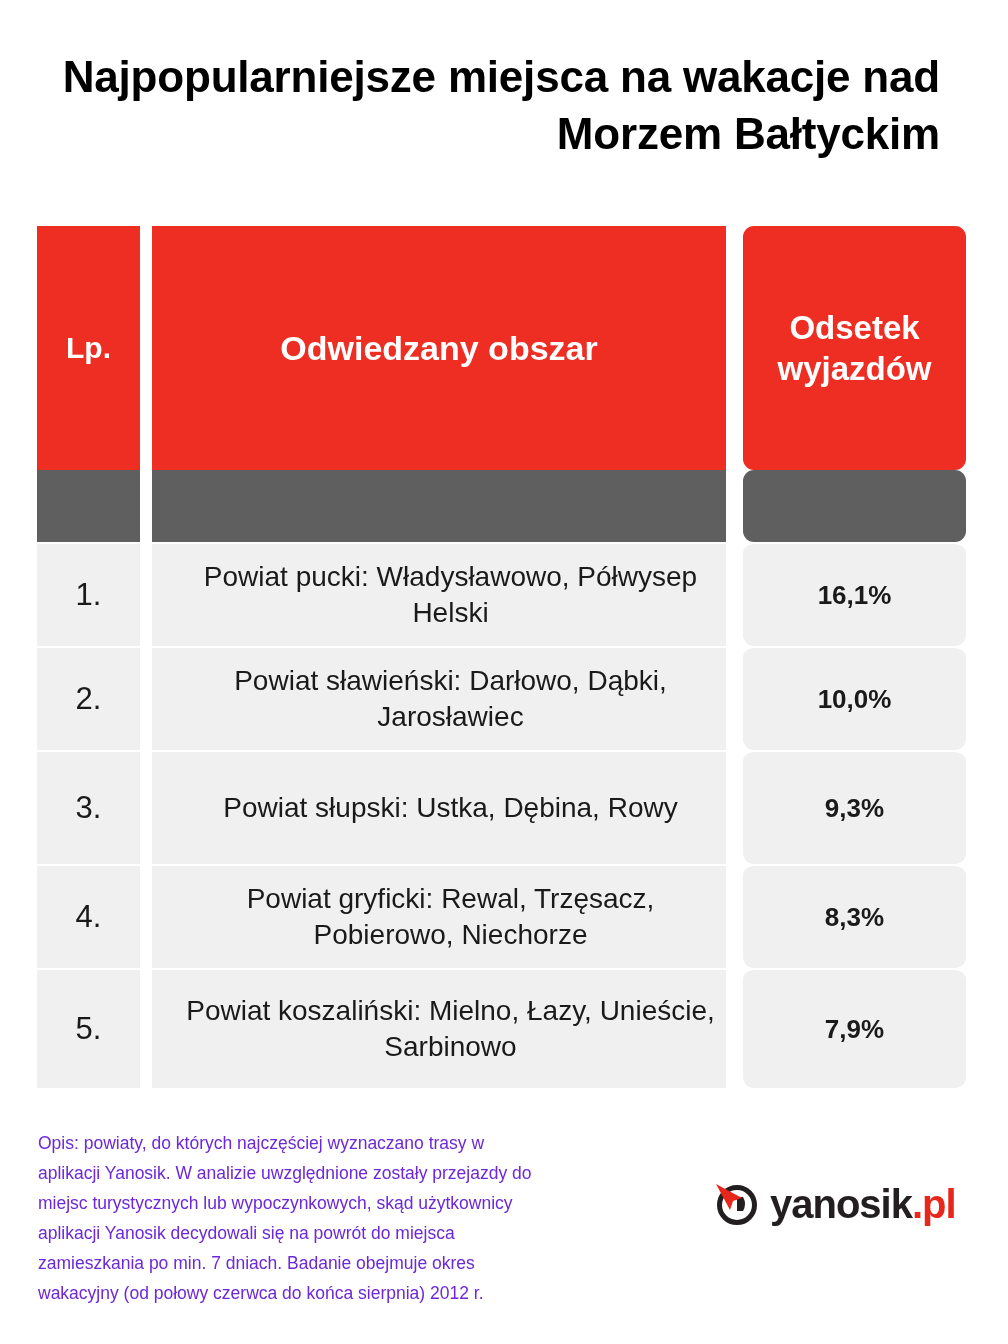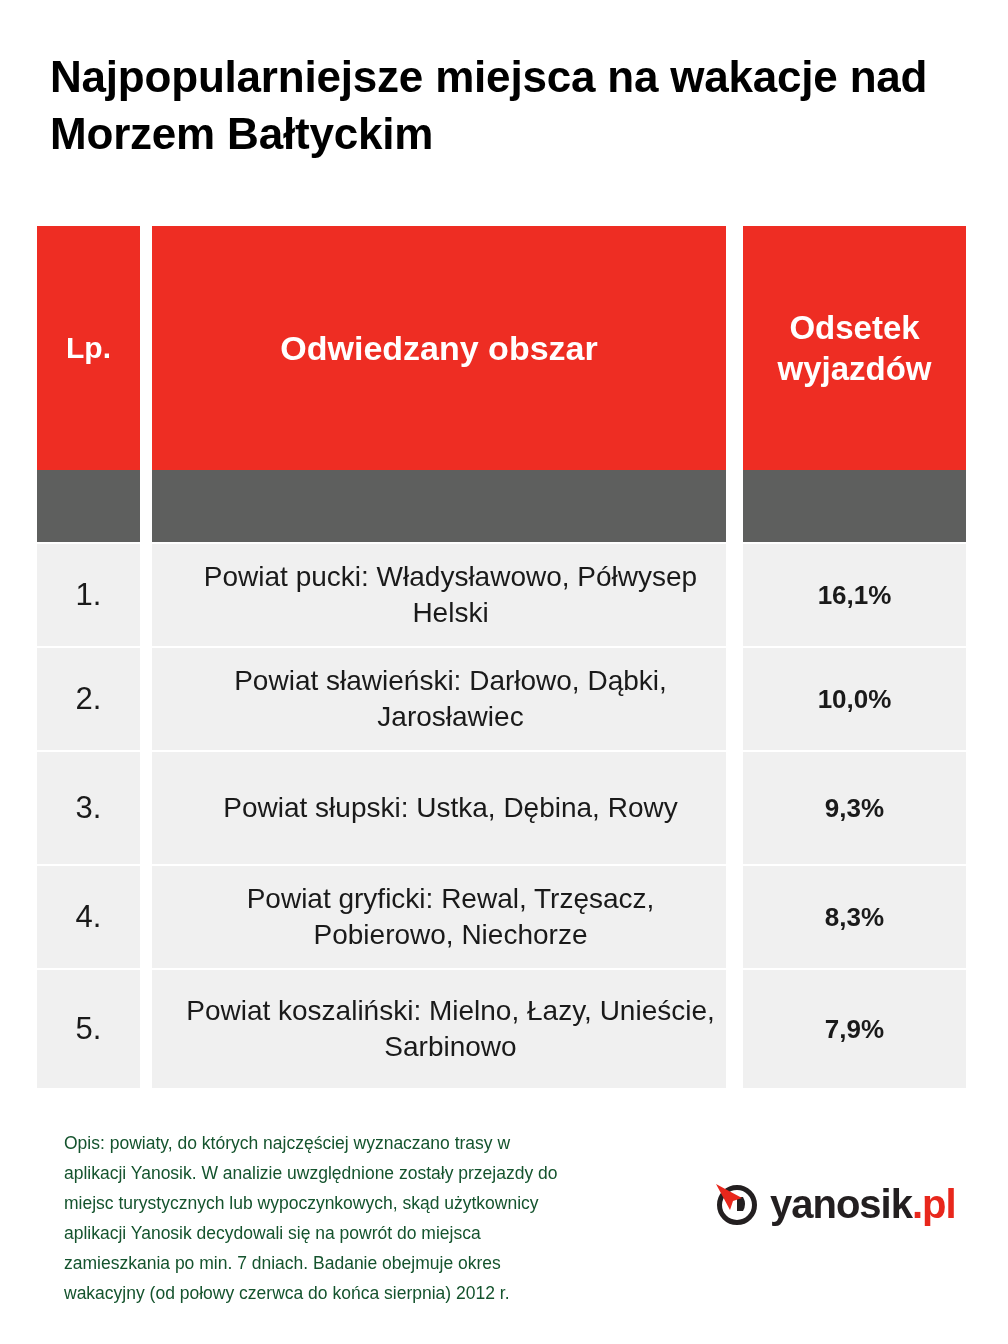--- a/index.html
+++ b/index.html
@@ -19,20 +19,21 @@
   .title {
     position: absolute;
     left: 50px;
     top: 48px;
     width: 890px;
     font-size: 44px;
     font-weight: bold;
     line-height: 1.30;
     color: #000000;
     letter-spacing: -0.2px;
+    text-align: right;
   }
 
   
   .table {
     position: absolute;
     left: 37px;
     top: 226px;
     width: 935px;
   }
 
@@ -41,21 +42,21 @@
     width: 100%;
   }
 
   .cell {
     box-sizing: border-box;
   }
 
   
   .c-lp      { width: 103px; margin-right: 12px; }
   .c-area    { width: 574px; margin-right: 17px; }
-  .c-pct     { width: 223px; }
+  .c-pct     { width: 223px; border-radius: 11px; }
 
   
   .header-row .cell {
     background: #ee2d23;
     height: 244px;
     display: flex;
     align-items: center;
     justify-content: center;
     color: #ffffff;
     font-weight: bold;
@@ -89,26 +90,26 @@
   .data-row .c-area { font-size: 28px; line-height: 1.30; padding-left: 33px; }
   .data-row .c-pct  { font-size: 26px; font-weight: bold; }
 
   .h-2line { height: 104px; }
   .h-1line { height: 114px; }
   .h-last  { height: 120px; }
 
   
   .footnote {
     position: absolute;
-    left: 64px;
+    left: 38px;
     top: 1128px;
     width: 633px;
     font-size: 17.5px;
     line-height: 1.72;
-    color: #14532d;
+    color: #6d28d9;
     text-align: justify;
     text-justify: inter-word;
   }
   .footnote > span { display: block; }
 
   
   .logo {
     position: absolute;
     left: 712px;
     top: 1180px;

